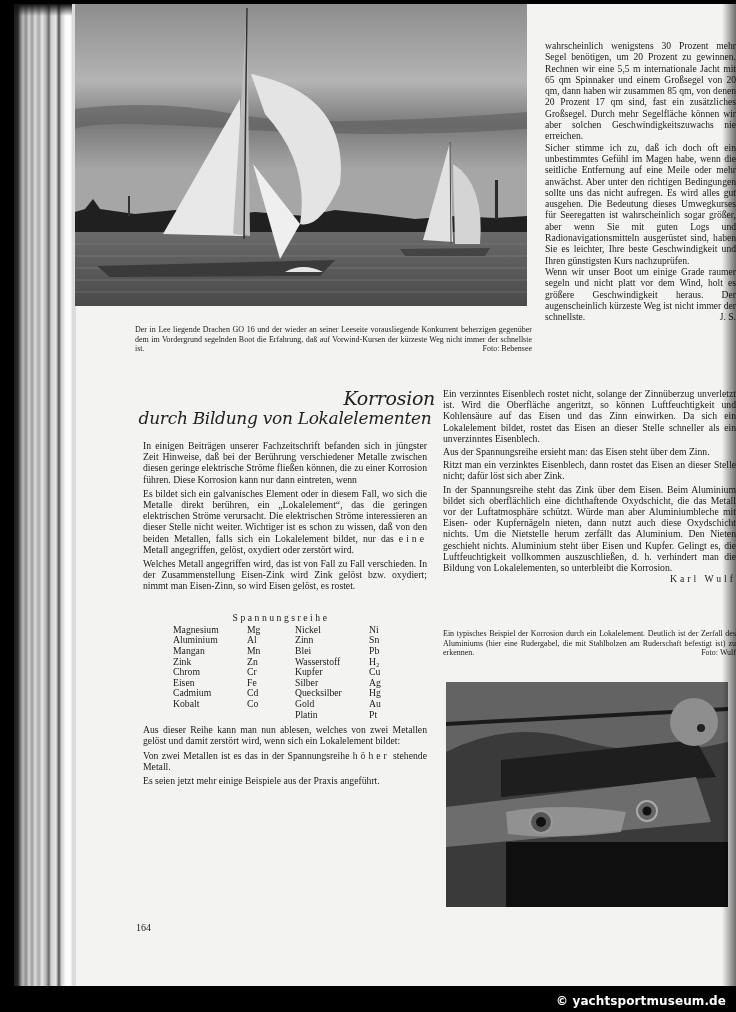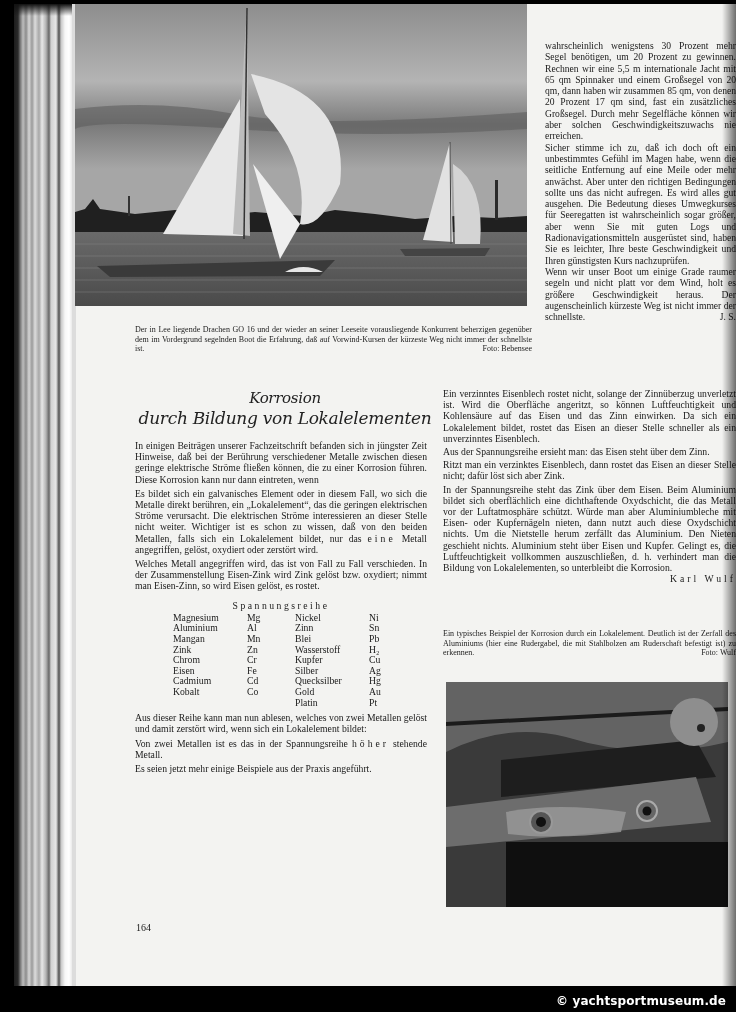--- a/index.html
+++ b/index.html
@@ -63,35 +63,35 @@
     font-family: "Liberation Serif", serif; color: #1a1a1a;
   }
   .col-right-top p { margin: 0; }
   .sig { text-align: right; display: block; margin-top: -11.3px; }
 
   
   .title {
     position: absolute; left: 135px; top: 388px; width: 300px; text-align: center;
     font-family: "DejaVu Serif", serif; font-style: italic; color: #222;
   }
-  .title .t1 { font-size: 15px; line-height: 20px; display: block; letter-spacing: -0.3px; }
+  .title .t1 { font-size: 19px; line-height: 20px; display: block; letter-spacing: -0.3px; text-align: right; }
   .title .t2 { font-size: 17px; line-height: 20px; display: block; letter-spacing: -0.3px; }
 
   .col-left {
     position: absolute; left: 135px; top: 440px; width: 292px;
     font-size: 9.7px; line-height: 11.2px; text-align: justify;
     font-family: "Liberation Serif", serif; color: #1a1a1a;
   }
-  .col-left p { margin: 0 0 3px 0; }
+  .col-left p { margin: 0 0 3px 8px; }
   .col-left ol { margin: 3px 0 3px 0; padding-left: 18px; }
   .col-left ol li { margin: 0 0 2px 0; padding-left: 4px; }
   .spaced { letter-spacing: 3px; }
 
   .table-title {
-    text-align: center; letter-spacing: 2.5px; margin: 8px 0 2px 0;
+    text-align: center; letter-spacing: 2.5px; margin: 20px 0 2px 0;
   }
   table.series { border-collapse: collapse; margin: 0 0 4px 38px; font-size: 9.7px; }
   table.series td { padding: 0 6px 0 0; line-height: 10.6px; }
   table.series td.sym { width: 42px; margin-left: 36px; }
   table.series td.name { width: 68px; }
 
   .col-mid {
     position: absolute; left: 443px; top: 388px; width: 293px;
     font-size: 9.7px; line-height: 11.2px; text-align: justify;
     font-family: "Liberation Serif", serif; color: #1a1a1a;

